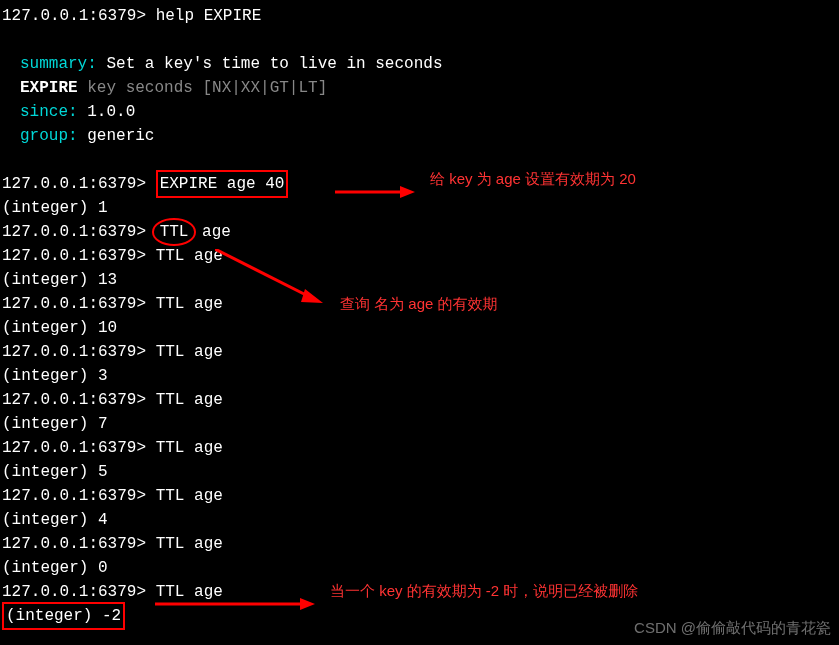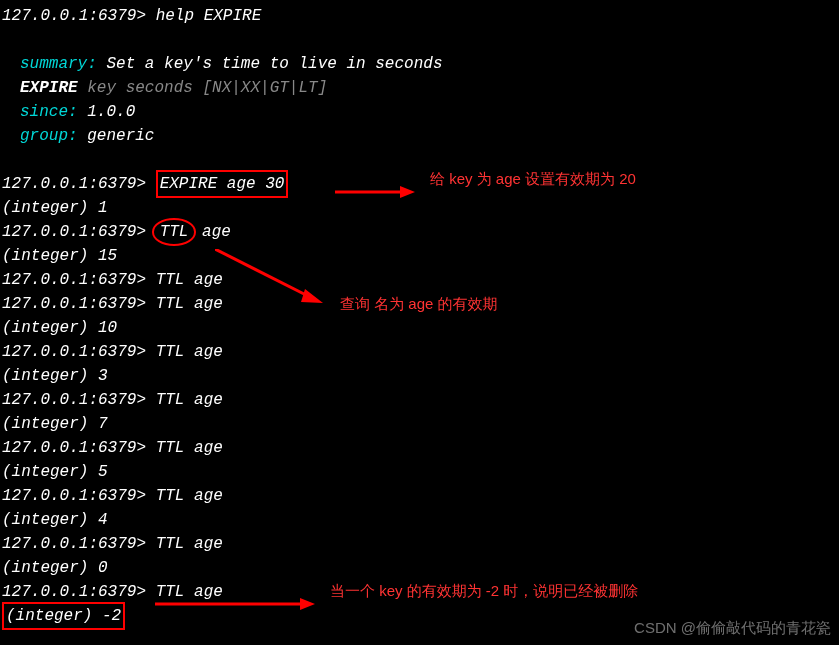--- a/index.html
+++ b/index.html
@@ -15,21 +15,20 @@
       position: relative;
       overflow: hidden;
     }
     .terminal {
       padding: 4px 2px;
       position: relative;
     }
     .line {
       white-space: pre;
       position: relative;
-      font-style: italic;
     }
     .white { color: #fff; }
     .cyan { color: #00d7d7; }
     .gray { color: #888; }
     .box-red {
       border: 2px solid #ff0000;
       display: inline-block;
       padding: 0 2px;
       margin: -2px 0;
     }
@@ -79,28 +78,28 @@
   <div class="line indent"><span class="cyan">summary:</span> <span>Set a key's time to live in seconds</span></div>
 
   <div class="line indent"><span class="white" style="font-weight:bold">EXPIRE</span> <span class="gray">key seconds [NX|XX|GT|LT]</span></div>
 
   <div class="line indent"><span class="cyan">since:</span> <span>1.0.0</span></div>
 
   <div class="line indent"><span class="cyan">group:</span> <span>generic</span></div>
 
   <div class="line">&nbsp;</div>
 
-  <div class="line"><span>127.0.0.1:6379&gt;</span> <span class="box-red"><span>EXPIRE age 30</span></span></div>
+  <div class="line"><span>127.0.0.1:6379&gt;</span> <span class="box-red"><span>EXPIRE age 40</span></span></div>
 
   <div class="line">(integer) 1</div>
 
   <div class="line"><span>127.0.0.1:6379&gt;</span> <span class="ellipse-red"><span>TTL</span></span><span> age</span></div>
 
-  <div class="line">(integer) 15</div>
   <div class="line"><span>127.0.0.1:6379&gt;</span> <span>TTL age</span></div>
+  <div class="line">(integer) 13</div>
   <div class="line"><span>127.0.0.1:6379&gt;</span> <span>TTL age</span></div>
   <div class="line">(integer) 10</div>
   <div class="line"><span>127.0.0.1:6379&gt;</span> <span>TTL age</span></div>
   <div class="line">(integer) 3</div>
   <div class="line"><span>127.0.0.1:6379&gt;</span> <span>TTL age</span></div>
   <div class="line">(integer) 7</div>
   <div class="line"><span>127.0.0.1:6379&gt;</span> <span>TTL age</span></div>
   <div class="line">(integer) 5</div>
   <div class="line"><span>127.0.0.1:6379&gt;</span> <span>TTL age</span></div>
   <div class="line">(integer) 4</div>

